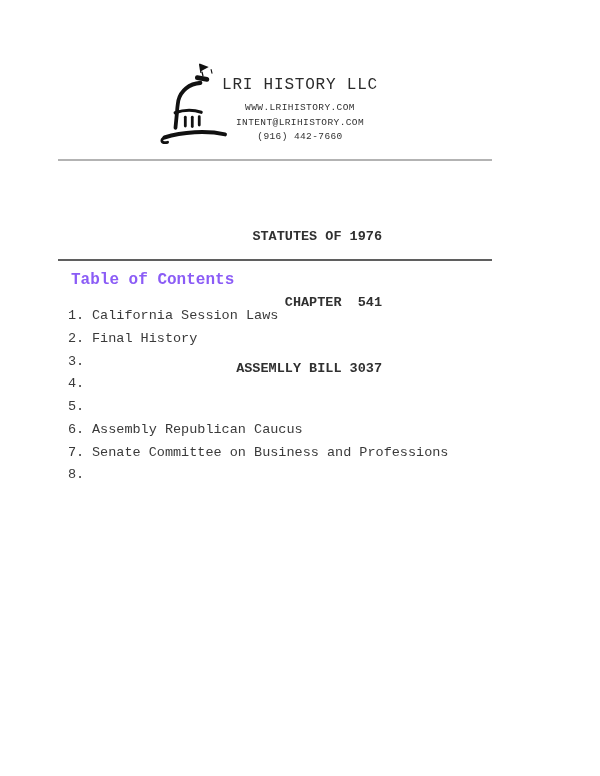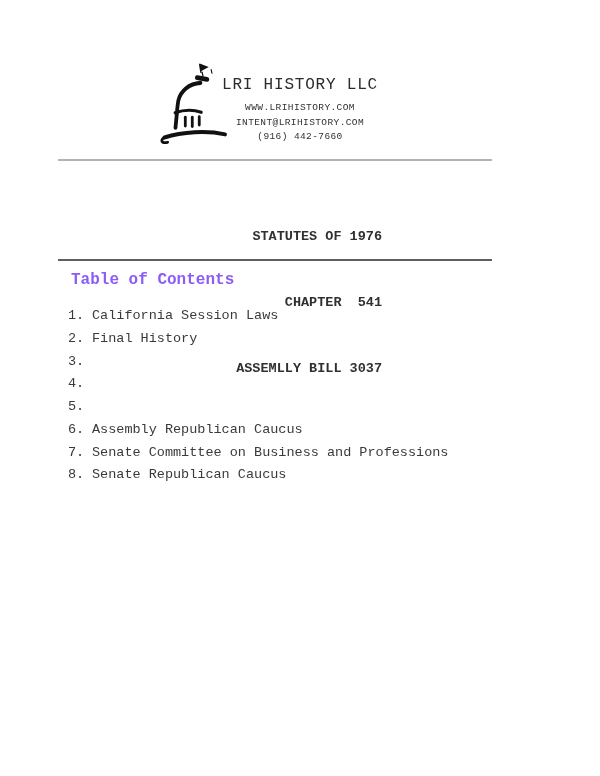--- a/index.html
+++ b/index.html
@@ -174,17 +174,16 @@
     <div class="toc-row">
       <span class="toc-num">6.</span>
       <span class="toc-label">Assembly Republican Caucus</span>
     </div>
     <div class="toc-row">
       <span class="toc-num">7.</span>
       <span class="toc-label">Senate Committee on Business and Professions</span>
     </div>
     <div class="toc-row">
       <span class="toc-num">8.</span>
-      <span class="toc-label">Senate Republican Caucus</span>
     </div>
   </div>
 
 </div>
 
 </body></html>

